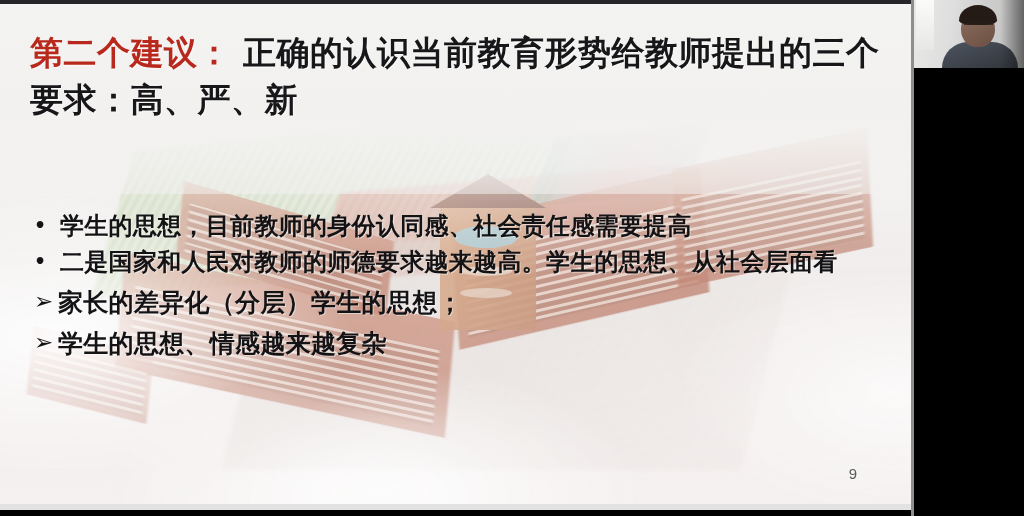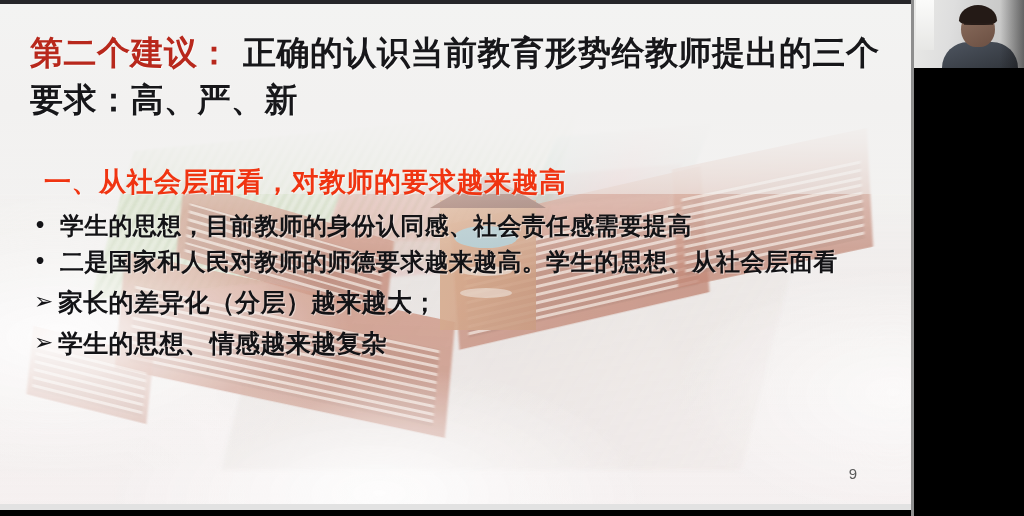--- a/index.html
+++ b/index.html
@@ -328,37 +328,36 @@
       </div>
       <div class="ph-veil-top"></div>
     </div>
 
     <div id="slide-content">
 
       <div class="slide-title">
         <span class="accent">第二个建议：</span><span> 正确的认识当前教育形势给教师提出的三个要求：高、严、新</span>
       </div>
 
-      <div class="section-heading">一、从社会层面看，对教师的要求越来越高</div>
 
       <div class="bullets">
 
         <div class="bullet dot">
           <span class="mark">•</span>
           <span class="txt">学生的思想，目前教师的身份认同感、社会责任感需要提高</span>
         </div>
 
         <div class="bullet dot">
           <span class="mark">•</span>
           <span class="txt">二是国家和人民对教师的师德要求越来越高。学生的思想、从社会层面看</span>
         </div>
 
         <div class="bullet arrow">
           <span class="mark">➢</span>
-          <span class="txt">家长的差异化（分层）越来越大；</span>
+          <span class="txt">家长的差异化（分层）学生的思想；</span>
         </div>
 
         <div class="bullet arrow">
           <span class="mark">➢</span>
           <span class="txt">学生的思想、情感越来越复杂</span>
         </div>
 
       </div>
 
       <div class="page-number">9</div>

